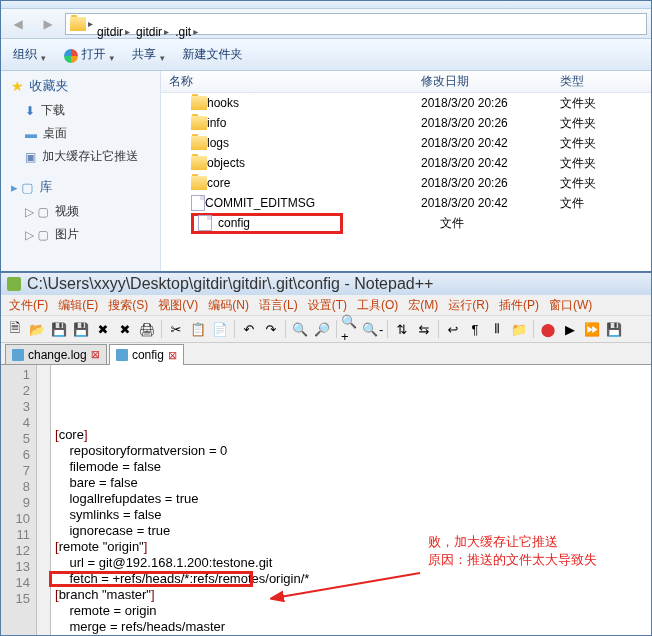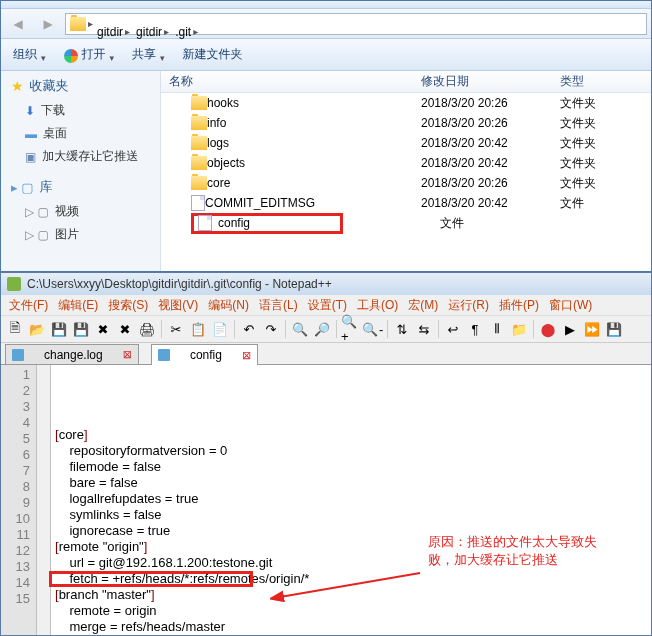--- a/index.html
+++ b/index.html
@@ -35,30 +35,30 @@
 .col-date { width: 120px; }
 .col-type { width: 60px; margin-left: 19px; }
 .filerow { height: 20px; display: flex; align-items: center; padding: 0; }
 .filerow .col-name { display: flex; align-items: center; }
 .file-ic { width: 14px; height: 16px; background: #fff; border: 1px solid #aac; position: relative; }
 .file-ic::after { content: ""; position: absolute; top: 0; right: 0; width: 4px; height: 4px; background: #dde; }
 .highlight-config { border: 3px solid #e52420; width: 152px; height: 21px; position: relative; left: 22px; display: flex; align-items: center; gap: 6px; padding-left: 4px; }
 
 
 .npp { position: absolute; top: 272px; left: 0; width: 100%; height: 364px; border: 1px solid #5a7ba5; background: #f0f0f0; }
-.npp-title { height: 22px; background: linear-gradient(to bottom, #e6eef8, #c9dbee); display: flex; align-items: center; padding: 0 6px; gap: 6px; font-size: 12px; color: #333; }
+.npp-title { height: 22px; background: linear-gradient(to bottom, #e6eef8, #c9dbee); display: flex; align-items: center; padding: 0 6px; gap: 6px; font-size: 16px; color: #333; }
 .npp-ic { width: 14px; height: 14px; background: #7cb342; border-radius: 2px; }
 .npp-menu { height: 20px; background: #f0f0f0; display: flex; align-items: center; gap: 2px; padding: 0 4px; font-size: 12px; color: #c2410c; }
 .npp-menu span { padding: 0 4px; }
 .npp-tool { height: 28px; background: #f0f0f0; border-top: 1px solid #ddd; border-bottom: 1px solid #ccc; display: flex; align-items: center; gap: 2px; padding: 0 4px; }
 .tbtn { width: 20px; height: 20px; display: flex; align-items: center; justify-content: center; font-size: 13px; }
 .tsep { width: 1px; height: 18px; background: #ccc; margin: 0 2px; }
 
 .npp-tabs { height: 22px; background: #f0f0f0; display: flex; align-items: flex-end; padding: 0 4px; border-bottom: 1px solid #999; }
-.tab { height: 20px; border: 1px solid #999; border-bottom: none; background: #e3e3e3; display: flex; align-items: center; gap: 20px; padding: 5px 6px; font-family: "SimSun", monospace; font-size: 12px; margin-right: 12px; }
+.tab { height: 20px; border: 1px solid #999; border-bottom: none; background: #e3e3e3; display: flex; align-items: center; gap: 4px; padding: 5px 6px; font-family: "SimSun", monospace; font-size: 12px; margin-right: 2px; }
 .tab.active { background: #fff; height: 21px; position: relative; top: 1px; }
 .tab-ic { width: 12px; height: 12px; background: #5ba4d6; border-radius: 1px; }
 .tab-x { font-size: 11px; color: #c33; }
 
 .editor { display: flex; height: calc(100% - 92px); background: #fff; font-family: Consolas, "Courier New", monospace; font-size: 13px; line-height: 16px; }
 .gutter { width: 36px; background: #e4e4e4; color: #808080; text-align: right; padding: 2px 6px 2px 2px; border-right: 1px solid #c0c0c0; }
 .gutter div { height: 16px; }
 .fold { width: 14px; background: #f0f0f0; border-right: 1px solid #c0c0c0; }
 .code { flex: 1; padding: 14px 4px; position: relative; white-space: pre; color: #000; }
 .code div { height: 16px; }
@@ -308,22 +308,22 @@
         <div>15</div>
       </div>
     <div class="fold"></div>
     <div class="code" id="code">
       <div class="red-box http-box"></div>
     <div><span class="br0">[</span>core<span class="br0">]</span></div><div>    repositoryformatversion = 0</div><div>    filemode = false</div><div>    bare = false</div><div>    logallrefupdates = true</div><div>    symlinks = false</div><div>    ignorecase = true</div><div><span class="br0">[</span>remote "origin"<span class="br0">]</span></div><div>    url = git@192.168.1.200:testone.git</div><div>    fetch = +refs/heads/*:refs/remotes/origin/*</div><div><span class="br0">[</span>branch "master"<span class="br0">]</span></div><div>    remote = origin</div><div>    merge = refs/heads/master</div><div><span class="br0">[</span>http<span class="br0">]</span></div></div>
   </div>
 </div>
 
 <div class="annotation">
+  <div>败，加大缓存让它推送</div>
   <div>原因：推送的文件太大导致失</div>
-  <div>败，加大缓存让它推送</div>
 </div>
 <svg class="arrow-svg" width="160" height="40">
   <defs>
       <marker id="ah" markerWidth="10" markerHeight="10" refX="2" refY="3" orient="auto">
         <path d="M0,0 L0,6 L8,3 z" fill="#e52420"></path>
       </marker>
     </defs>
   <line x1="150" y1="8" x2="10" y2="32" stroke="#e52420" stroke-width="2" marker-end="url(#ah)"></line>
 </svg>
 

